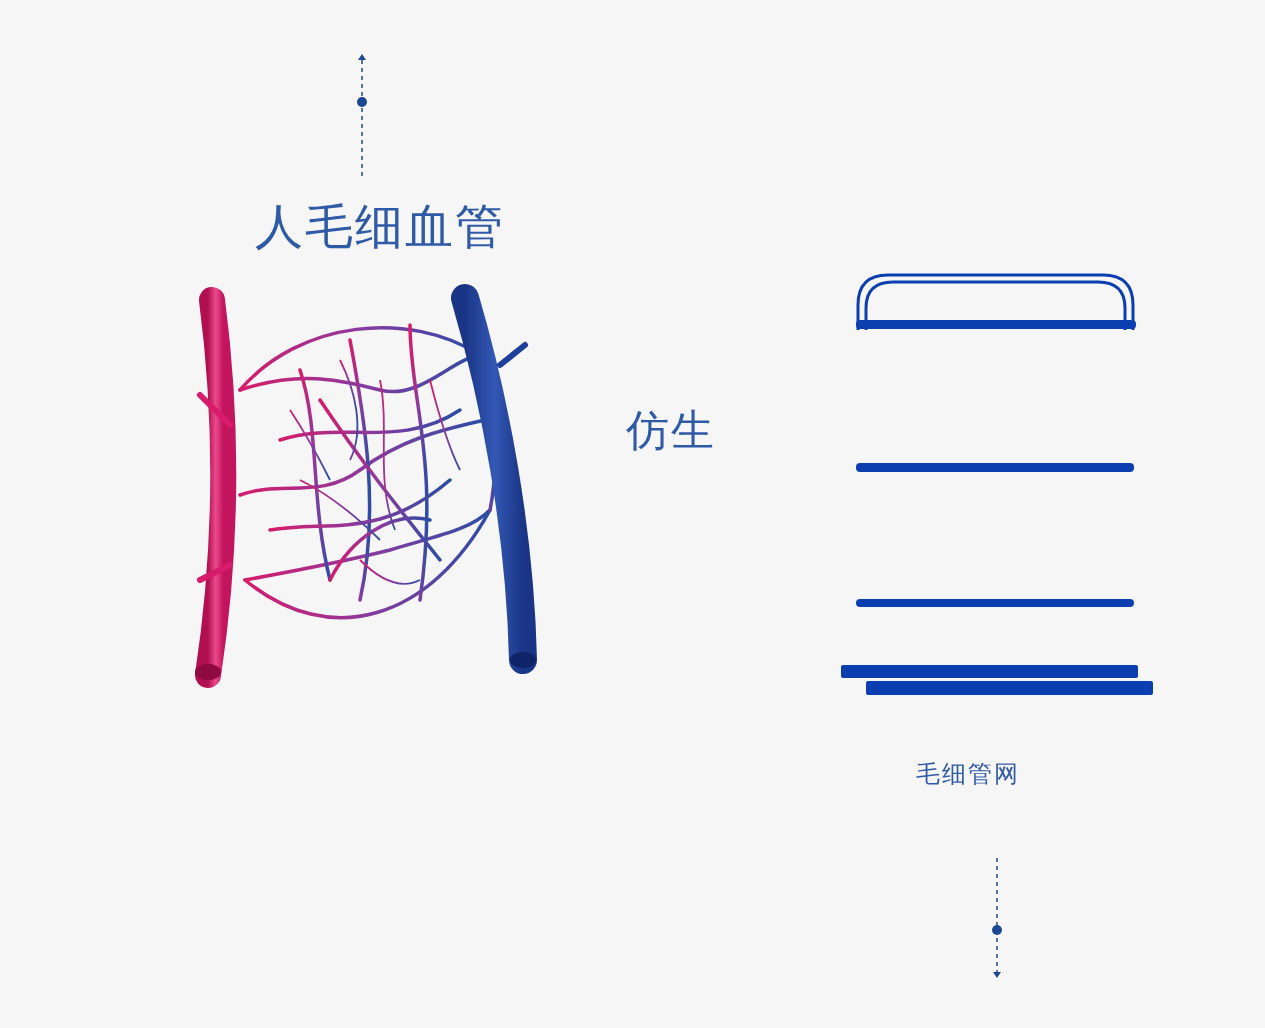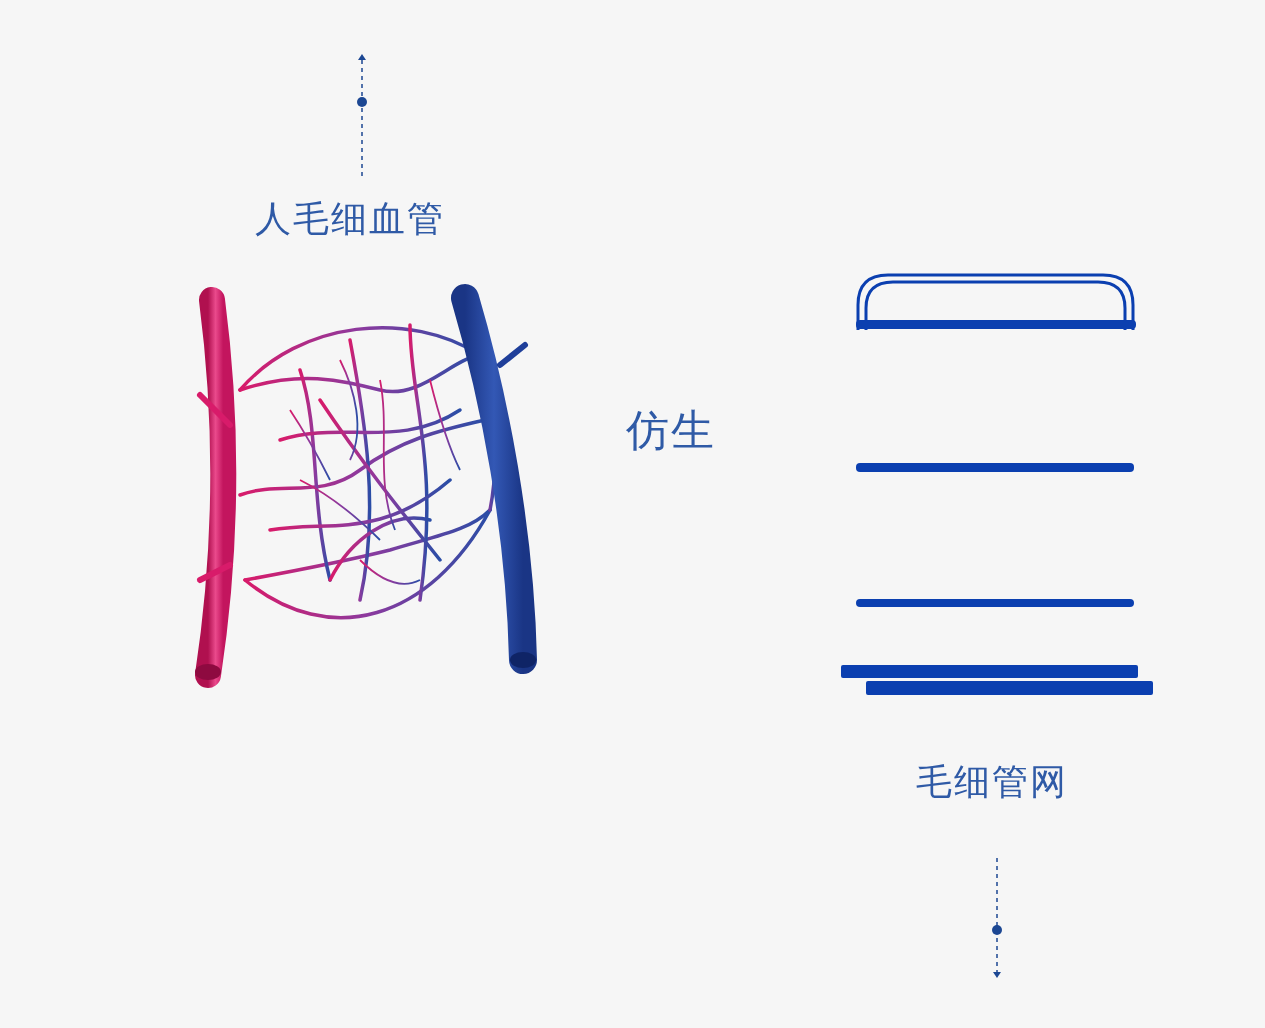--- a/index.html
+++ b/index.html
@@ -5,23 +5,23 @@
   html, body { margin:0; padding:0; }
   body {
     width:1265px; height:1028px; background:#f6f6f6; position:relative; overflow:hidden;
     font-family: "DejaVu Sans", sans-serif;
   }
   .abs { position:absolute; }
   .label {
     position:absolute; color:#2f5aa6; font-weight:300; letter-spacing:2px;
     font-family: "DejaVu Sans", sans-serif;
   }
-  #label-human { left:255px; top:195px; font-size:36px; }
+  #label-human { left:255px; top:195px; font-size:48px; }
   #label-bionic { left:626px; top:402px; font-size:43px; }
-  #label-net { left:916px; top:758px; font-size:36px; }
+  #label-net { left:916px; top:758px; font-size:24px; }
 </style>
 </head>
 <body>
 
 <svg class="abs" style="left:352px;top:52px" width="20" height="128" viewBox="0 0 20 128">
   <polygon points="10,2 6,8 14,8" fill="#1c4793"></polygon>
   <line x1="10" y1="8" x2="10" y2="126" stroke="#1c4793" stroke-width="1.5" stroke-dasharray="4,4"></line>
   <circle cx="10" cy="50" r="5" fill="#1c4793"></circle>
 </svg>
 

